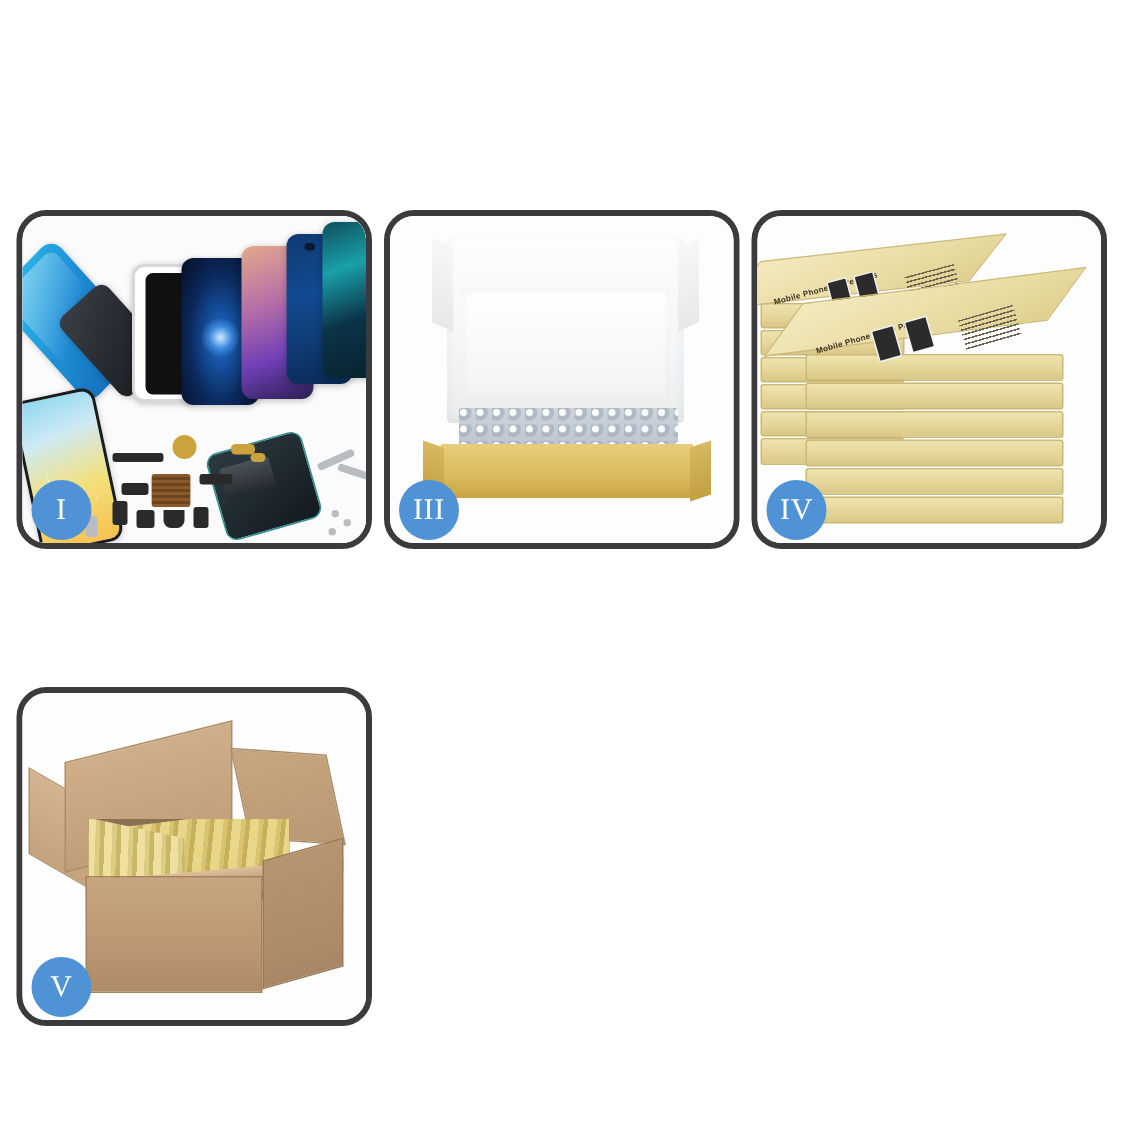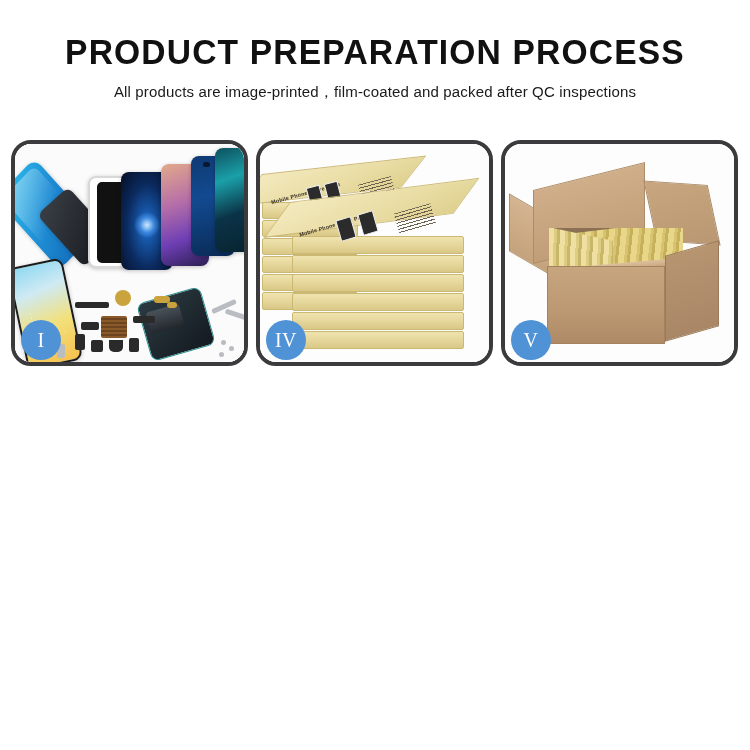--- a/index.html
+++ b/index.html
@@ -379,24 +379,20 @@
     position:absolute; left:112px; top:22px; width:50px; height:20px;
     background:linear-gradient(120deg,rgba(255,255,255,.75),rgba(230,235,240,.45));
     transform: skewY(-20deg);
   }
 </style>
 </head>
 <body>
 
 <div class="page">
 
-  <div class="header">
-    <div class="title">PRODUCT PREPARATION PROCESS</div>
-    <div class="subtitle">All products are image-printed，film-coated and packed after QC inspections</div>
-  </div>
 
   <div class="grid">
 
     <div class="panel">
       <div class="panel-inner">
         <div class="scene">
           <div class="p1-bg"></div>
           <div class="phone p1-ph1"></div>
           <div class="phone p1-ph2"></div>
           <div class="phone p1-ph3"></div>
@@ -423,20 +419,31 @@
           <div class="part silver circle" style="left:214px;top:202px;width:5px;height:5px;"></div>
           <div class="part silver circle" style="left:204px;top:208px;width:5px;height:5px;"></div>
           <div class="part silver" style="left:196px;top:160px;width:26px;height:5px;transform:rotate(-24deg);"></div>
           <div class="part silver" style="left:210px;top:168px;width:22px;height:5px;transform:rotate(18deg);"></div>
         </div>
       </div>
       <div class="badge">I</div>
     </div>
 
 
+    <div class="panel">
+      <div class="panel-inner">
+        <div class="scene">
+          <div class="p3-lid"></div>
+          <div class="p3-liner"></div>
+          <div class="p3-bubble"></div>
+          <div class="p3-front"></div>
+        </div>
+      </div>
+      <div class="badge">III</div>
+    </div>
 
     <div class="panel">
       <div class="panel-inner">
         <div class="scene p4-stack">
 
           <div class="p4-box" style="left:2px;top:58px;width:96px;height:17px;"></div>
           <div class="p4-box" style="left:2px;top:76px;width:96px;height:17px;"></div>
           <div class="p4-box" style="left:2px;top:94px;width:96px;height:17px;"></div>
           <div class="p4-box" style="left:2px;top:112px;width:96px;height:17px;"></div>
           <div class="p4-box" style="left:2px;top:130px;width:96px;height:17px;"></div>

